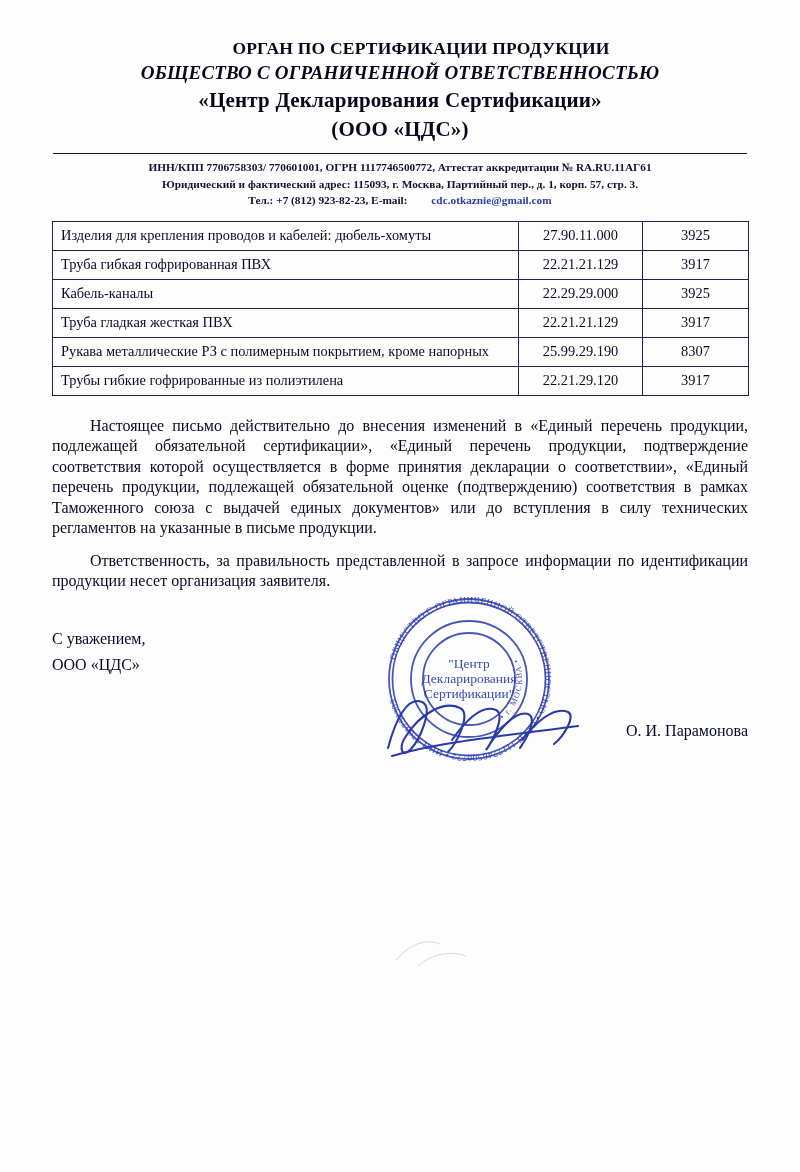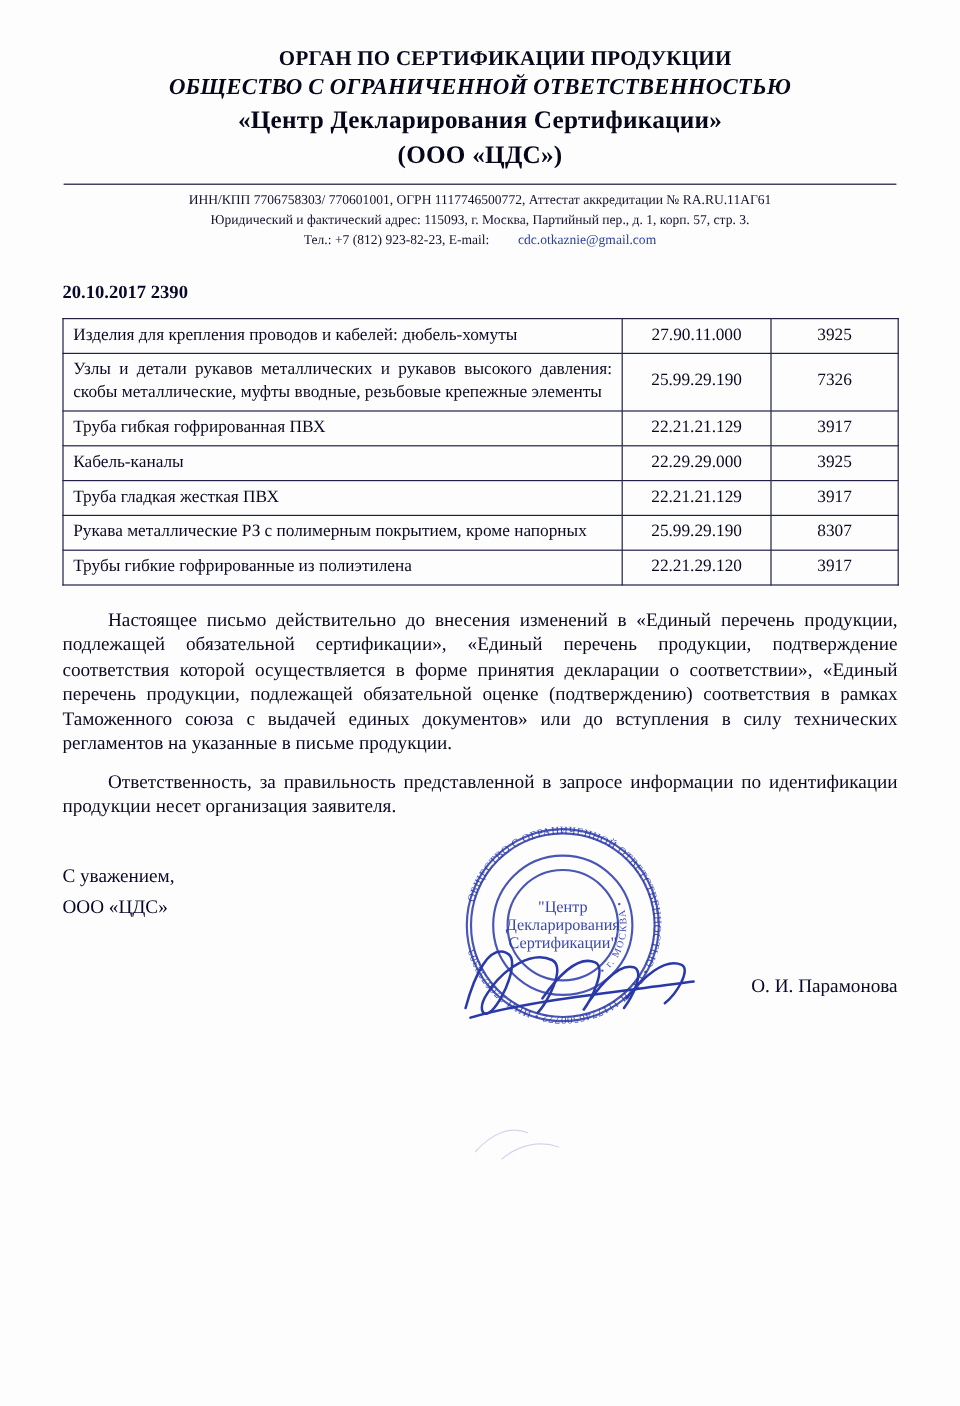--- a/index.html
+++ b/index.html
@@ -40,20 +40,21 @@
     height: 1px;
     background: #16163a;
     margin: 9px auto 0 auto;
   }
   .reqs {
     text-align: center;
     font-size: 11.3px;
     line-height: 16.5px;
     margin-top: 5px;
     color: #121230;
+    font-weight: bold;
   }
   .reqs .email { color: #2b3f9e; margin-left: 21px; }
 
   
   .date-line {
     margin: 26px 0 0 52px;
     font-size: 15.5px;
     font-weight: bold;
     color: #08082a;
   }
@@ -170,39 +171,33 @@
   <div class="rule"></div>
 
   <div class="reqs">
     <div>ИНН/КПП  7706758303/ 770601001, ОГРН 1117746500772, Аттестат аккредитации № RA.RU.11АГ61</div>
     <div>Юридический и фактический адрес: 115093, г. Москва, Партийный пер., д. 1, корп. 57, стр. 3.</div>
     <div>
       <span>Тел.: +7 (812) 923-82-23, E-mail: </span><span class="email">cdc.otkaznie@gmail.com</span>
     </div>
   </div>
 
-  <div class="date-line">20.10.2017 2390</div>
 
   <div class="table-wrap">
     <table class="prod">
       <colgroup>
         <col class="c-name">
         <col class="c-code">
         <col class="c-tnved">
       </colgroup>
       <tbody>
         <tr>
           <td class="name">Изделия для крепления проводов и кабелей:  дюбель-хомуты</td>
           <td class="code">27.90.11.000</td>
           <td class="tnved">3925</td>
-        </tr>
-        <tr>
-          <td class="name">Узлы и детали рукавов металлических и рукавов высокого давления: скобы металлические, муфты вводные, резьбовые крепежные элементы</td>
-          <td class="code">25.99.29.190</td>
-          <td class="tnved">7326</td>
         </tr>
         <tr>
           <td class="name">Труба гибкая гофрированная ПВХ</td>
           <td class="code">22.21.21.129</td>
           <td class="tnved">3917</td>
         </tr>
         <tr>
           <td class="name">Кабель-каналы</td>
           <td class="code">22.29.29.000</td>
           <td class="tnved">3925</td>

